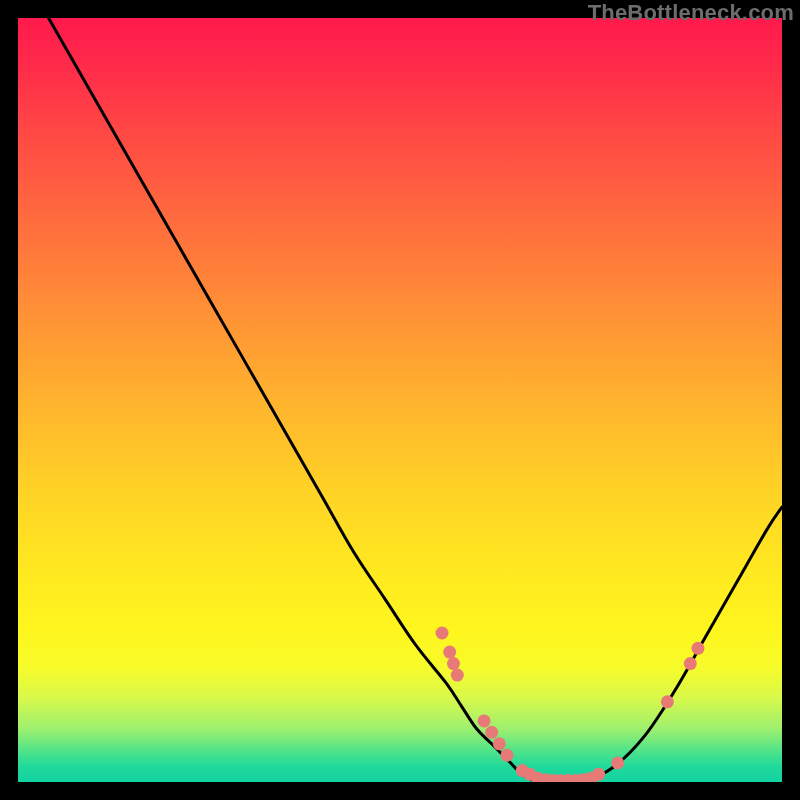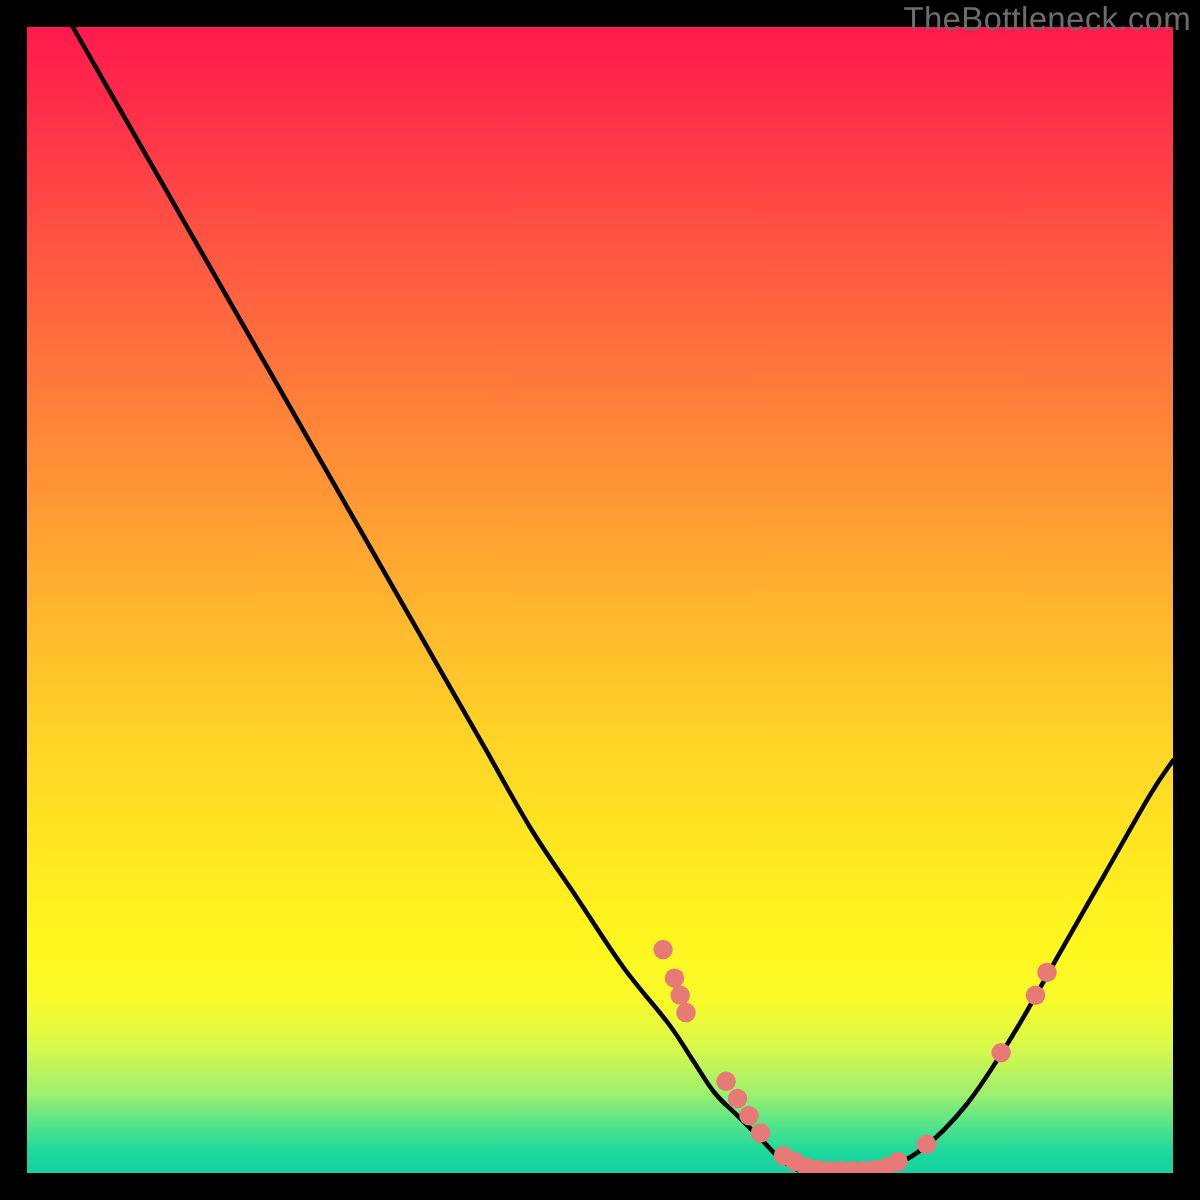--- a/index.html
+++ b/index.html
@@ -49,21 +49,21 @@
       #1fd99b 98%,
       #14d3a2 100%
     );
   }
   .watermark {
     position: absolute;
     top: 0px;
     right: 6px;
     color: #6c6c6c;
     font-size: 22px;
-    font-weight: 400;
+    font-weight: 700;
     letter-spacing: 0.2px;
     user-select: none;
   }
   svg.curve {
     position: absolute;
     left: 0;
     top: 0;
     width: 764px;
     height: 764px;
   }

